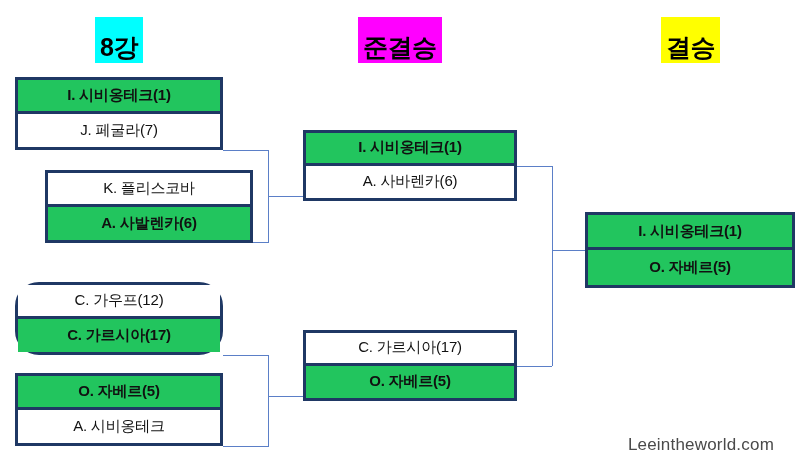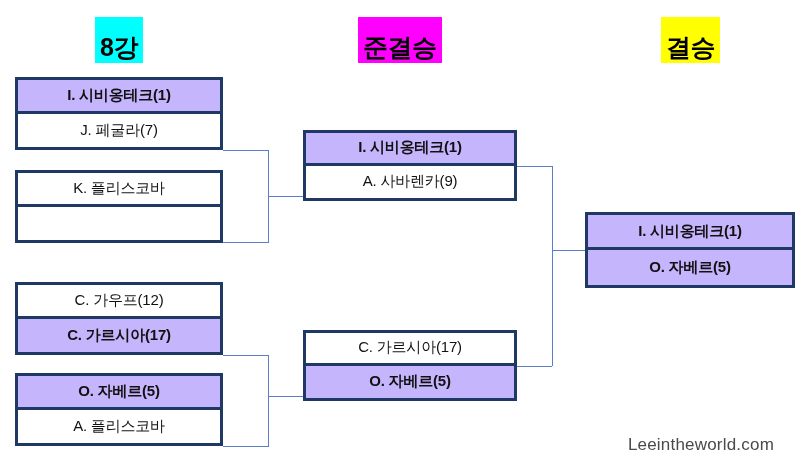--- a/index.html
+++ b/index.html
@@ -53,33 +53,33 @@
     justify-content: center;
     font-size: 15px;
     color: #111111;
     white-space: nowrap;
     letter-spacing: -0.2px;
   }
   .slot.top {
     border-bottom: 3px solid #1F3864;
   }
   .slot.win {
-    background: #c4b5fd;
+    background: #22c55e;
     font-weight: 700;
   }
   .slot.lose {
     background: #ffffff;
     font-weight: 400;
   }
 
   
   .qf { left: 15px; width: 208px; height: 73px; }
   #qf-1 { top: 77px; }
-  #qf-2 { top: 170px; }
-  #qf-3 { top: 282px; }
+  #qf-2 { top: 170px; margin-left: 30px; }
+  #qf-3 { top: 282px; border-radius: 24px; }
   #qf-4 { top: 373px; }
 
   
   .sf { left: 303px; width: 214px; height: 71px; }
   #sf-1 { top: 130px; }
   #sf-2 { top: 330px; }
 
   
   #final-match { left: 585px; width: 210px; height: 76px; top: 212px; }
 
@@ -132,35 +132,36 @@
   <div class="conn v-line" style="left:552px; top:166px; height:200px;"></div>
   <div class="conn h-line" style="left:552px; top:250px; width:34px;"></div>
 
   <div class="match qf" id="qf-1">
     <div class="slot top win">I. 시비옹테크(1)</div>
     <div class="slot lose">J. 페굴라(7)</div>
   </div>
 
   <div class="match qf" id="qf-2">
     <div class="slot top lose">K. 플리스코바</div>
+    <div class="slot win">A. 사발렌카(6)</div>
   </div>
 
   <div class="match qf" id="qf-3">
     <div class="slot top lose">C. 가우프(12)</div>
     <div class="slot win">C. 가르시아(17)</div>
   </div>
 
   <div class="match qf" id="qf-4">
     <div class="slot top win">O. 자베르(5)</div>
-    <div class="slot lose">A. 플리스코바</div>
+    <div class="slot lose">A. 시비옹테크</div>
   </div>
 
   <div class="match sf" id="sf-1">
     <div class="slot top win">I. 시비옹테크(1)</div>
-    <div class="slot lose">A. 사바렌카(9)</div>
+    <div class="slot lose">A. 사바렌카(6)</div>
   </div>
 
   <div class="match sf" id="sf-2">
     <div class="slot top lose">C. 가르시아(17)</div>
     <div class="slot win">O. 자베르(5)</div>
   </div>
 
   <div class="match" id="final-match">
     <div class="slot top win">I. 시비옹테크(1)</div>
     <div class="slot win">O. 자베르(5)</div>

